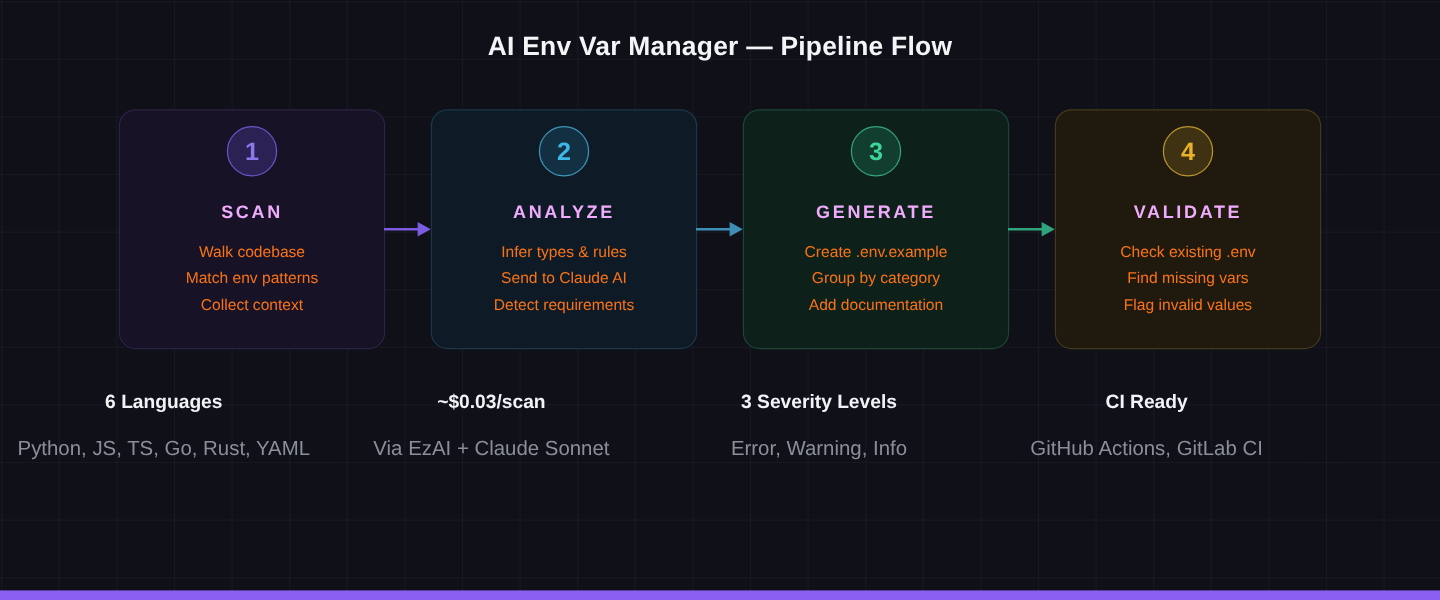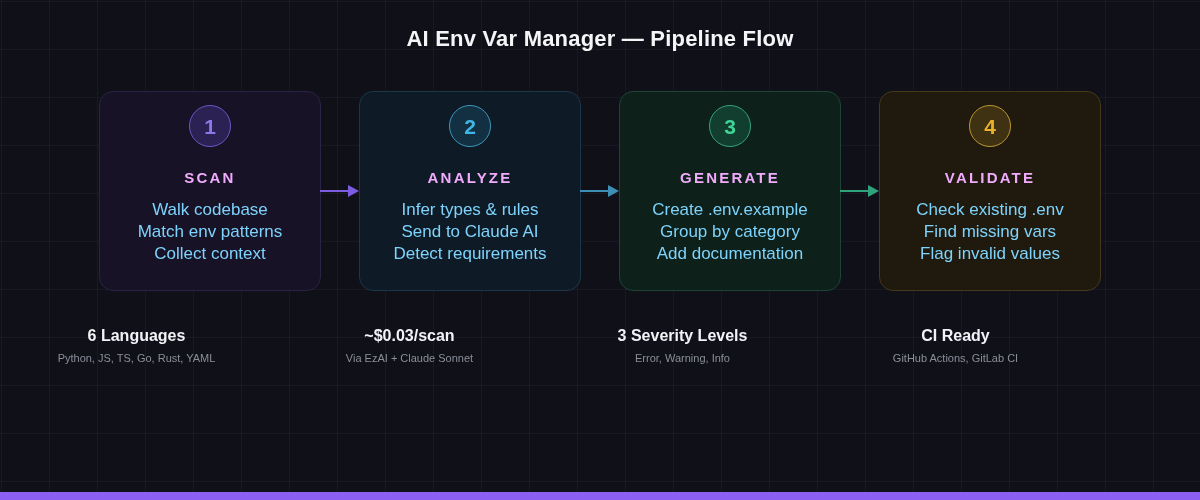--- a/index.html
+++ b/index.html
@@ -32,29 +32,29 @@
     width:42px;height:42px;box-sizing:border-box;border-radius:50%;
     border:1.5px solid transparent;
     display:flex;align-items:center;justify-content:center;
   }
   .badge .num{font-size:21px;font-weight:700;line-height:1;}
   .card-title{
     margin-top:22px;font-size:15px;font-weight:700;
     letter-spacing:2.2px;color:#f0abfc;line-height:18px;
   }
   .tasks{margin-top:12px;text-align:center;}
-  .task{font-size:17px;line-height:22px;color:#7dd3fc;}
+  .task{font-size:13px;line-height:22px;color:#f97316;}
   .arrow{width:38px;display:flex;align-items:center;justify-content:center;}
   .arrow svg{overflow:visible;display:block;}
   .stats{
     position:absolute;top:327px;left:0;width:1092px;display:flex;
   }
   .stat{width:300px;text-align:center;}
   .stat-title{font-size:16px;font-weight:700;color:#f2f3f6;line-height:18px;}
-  .stat-sub{margin-top:5px;font-size:11px;color:#8a8f9a;line-height:16px;}
+  .stat-sub{margin-top:21px;font-size:17px;color:#8a8f9a;line-height:16px;}
   .footer-bar{position:absolute;left:0;bottom:0;width:1200px;height:8px;}
 </style>
 </head>
 <body>
 
 <div class="canvas">
   <h1 class="page-title">AI Env Var Manager — Pipeline Flow</h1>
   <div class="stages" id="stages">
   <div class="card" style="background: rgb(23, 18, 38); border-color: rgb(43, 35, 69);">
     <div class="badge" style="background: rgb(43, 33, 82); border-color: rgb(108, 85, 198);">

